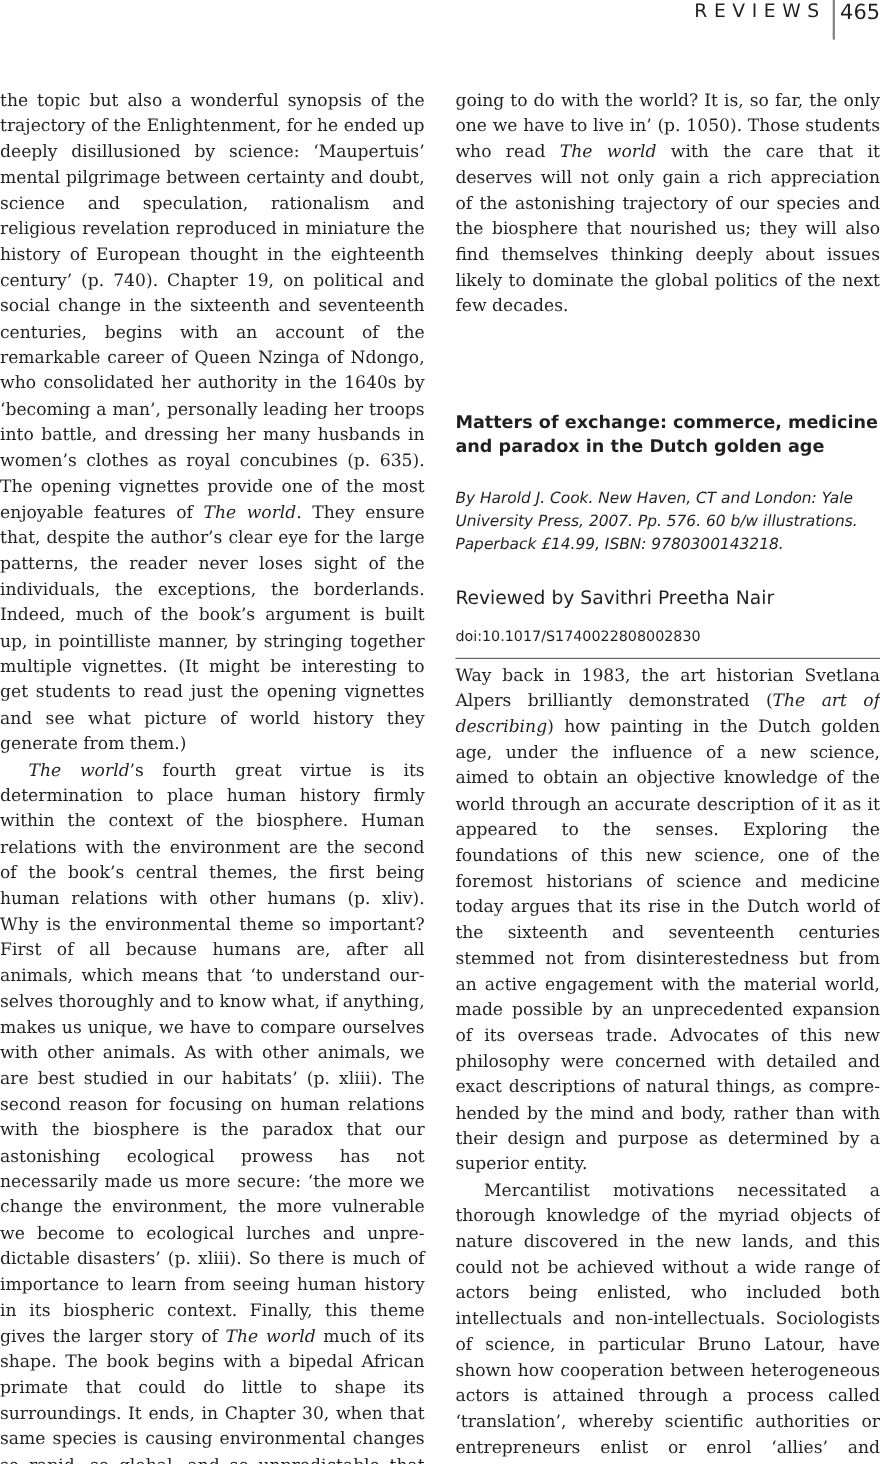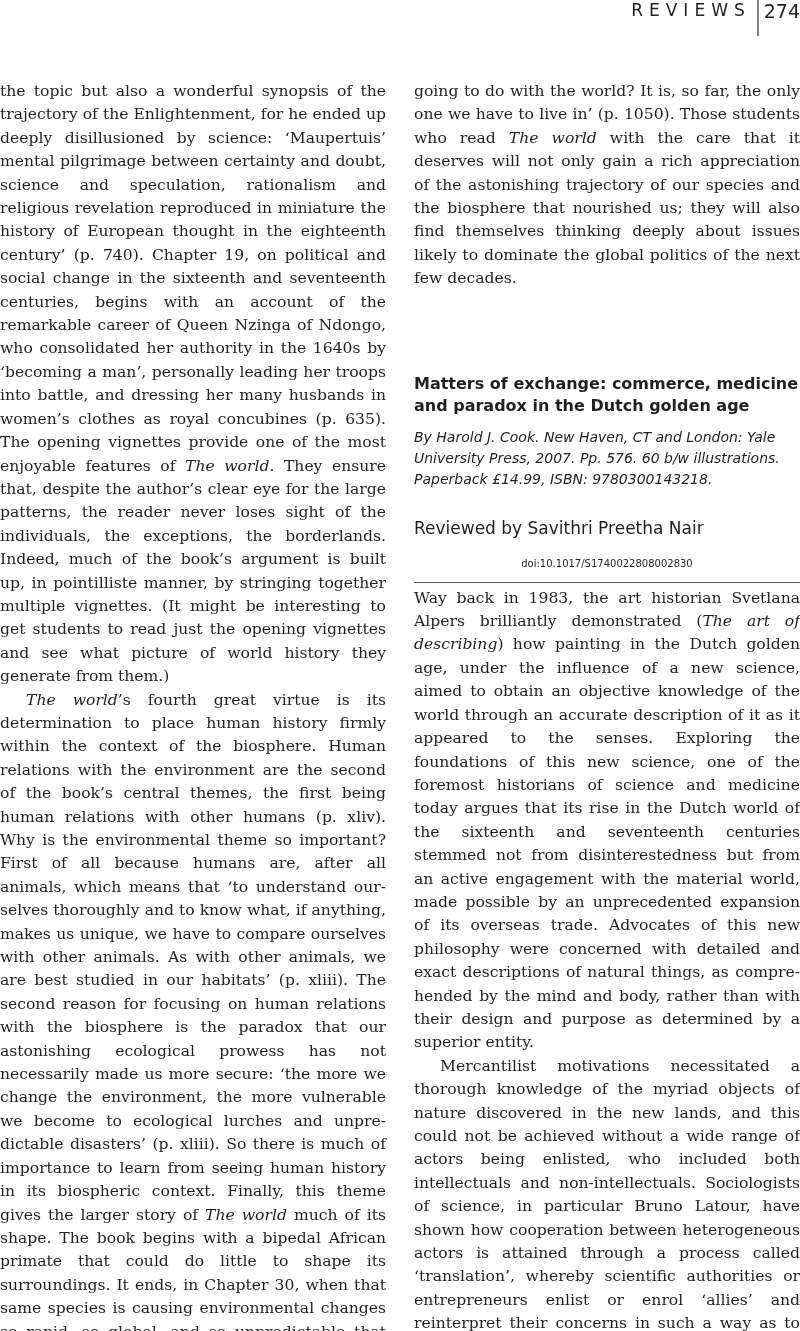--- a/index.html
+++ b/index.html
@@ -7,33 +7,33 @@
   .running-head { position: absolute; top: 0; right: 0; height: 36px; display: flex; }
   .rh-section { font-family: "DejaVu Sans", sans-serif; font-size: 17px; letter-spacing: 6px; color: #231f20; margin-right: 6px; }
   .rh-rule { width: 2px; height: 36px; background: #808080; margin-right: 5px; }
   .rh-page { font-family: "DejaVu Sans", sans-serif; font-size: 19px; color: #231f20; }
   .col { position: absolute; top: 80px; width: 386px; font-family: "DejaVu Serif", serif; font-size: 15.6px; line-height: 23.4px; text-align: justify; hyphens: manual; }
   .col-left { left: 0; }
   .col-right { left: 414px; }
   .col p { margin: 0; }
   .indent { text-indent: 26px; }
   .review-title { font-family: "DejaVu Sans", sans-serif; font-weight: bold; font-size: 16px; line-height: 22px; margin-top: 82px; color: #231f20; text-align: left; }
-  .biblio { font-family: "DejaVu Sans", sans-serif; font-style: italic; font-size: 14px; line-height: 21px; margin-top: 10px; text-align: left; }
+  .biblio { font-family: "DejaVu Sans", sans-serif; font-style: italic; font-size: 14px; line-height: 21px; margin-top: 26px; text-align: left; }
   .reviewer { font-family: "DejaVu Sans", sans-serif; font-size: 17px; line-height: 22px; margin-top: 27px; text-align: left; }
-  .doi { font-family: "DejaVu Sans", sans-serif; font-size: 10px; line-height: 14px; margin-top: 18px; text-align: center; }
+  .doi { font-family: "DejaVu Sans", sans-serif; font-size: 13px; line-height: 14px; margin-top: 18px; text-align: left; }
   .divider { border: none; border-top: 1.5px solid #555555; margin: 11px 0 4px 0; }
   i { font-style: italic; }
 </style>
 </head>
 <body>
 
 <div class="running-head">
   <span class="rh-section">REVIEWS</span>
   <span class="rh-rule"></span>
-  <span class="rh-page">274</span>
+  <span class="rh-page">465</span>
 </div>
 
 <div class="col col-left">
   <p><span>the topic but also a wonderful synopsis of the trajec­tory of the Enlightenment, for he ended up deeply disillusioned by science: ‘Maupertuis’ mental pilgri­mage between certainty and doubt, science and spec­ulation, rationalism and religious revelation reproduced in miniature the history of European thought in the eighteenth century’ (p. 740). Chapter 19, on political and social change in the sixteenth and seventeenth centuries, begins with an account of the remarkable career of Queen Nzinga of Ndongo, who consolidated her authority in the 1640s by ‘becoming a man’, personally leading her troops into battle, and dressing her many husbands in women’s clothes as royal concubines (p. 635). The opening vignettes provide one of the most enjoyable features of </span><i>The world</i><span>. They ensure that, despite the author’s clear eye for the large patterns, the reader never loses sight of the individuals, the exceptions, the borderlands. Indeed, much of the book’s argument is built up, in pointilliste manner, by stringing together multiple vignettes. (It might be interesting to get students to read just the opening vignettes and see what picture of world history they generate from them.)</span></p>
   <p class="indent"><i>The world</i><span>’s fourth great virtue is its determina­tion to place human history firmly within the con­text of the biosphere. Human relations with the environment are the second of the book’s central themes, the first being human relations with other humans (p. xliv). Why is the environmental theme so important? First of all because humans are, after all animals, which means that ‘to understand our­selves thoroughly and to know what, if anything, makes us unique, we have to compare ourselves with other animals. As with other animals, we are best studied in our habitats’ (p. xliii). The second reason for focusing on human relations with the bio­sphere is the paradox that our astonishing ecological prowess has not necessarily made us more secure: ‘the more we change the environment, the more vul­nerable we become to ecological lurches and unpre­dictable disasters’ (p. xliii). So there is much of importance to learn from seeing human history in its biospheric context. Finally, this theme gives the larger story of </span><i>The world</i><span> much of its shape. The book begins with a bipedal African primate that could do little to shape its surroundings. It ends, in Chapter 30, when that same species is causing envir­onmental changes so rapid, so global, and so unpre­dictable that they threaten its future. The book’s last three sentences read: ‘Many of the failed civiliza­tions of the past weakened or wrecked themselves by overexploiting their environments. What are we</span></p>
 </div>
 
 <div class="col col-right">
   <p><span>going to do with the world? It is, so far, the only one we have to live in’ (p. 1050). Those students who read </span><i>The world</i><span> with the care that it deserves will not only gain a rich appreciation of the aston­ishing trajectory of our species and the biosphere that nourished us; they will also find themselves thinking deeply about issues likely to dominate the global politics of the next few decades.</span></p>
 

